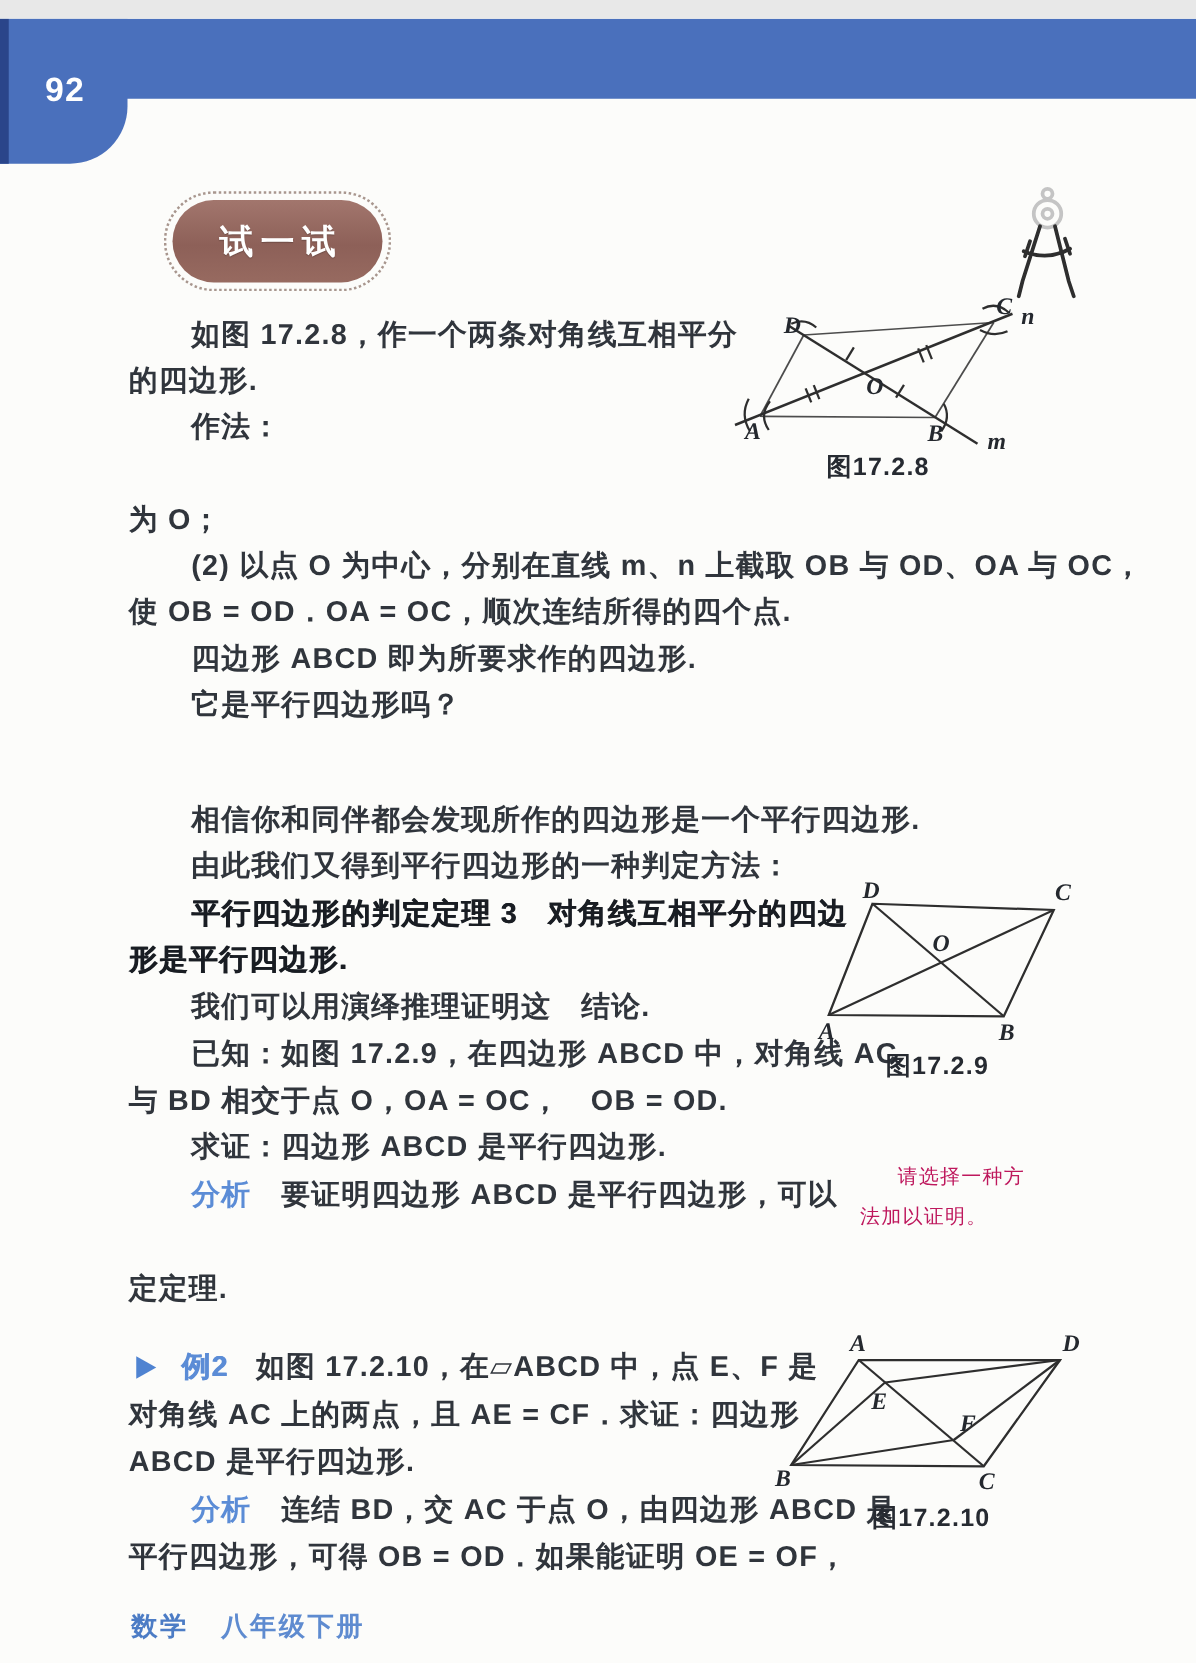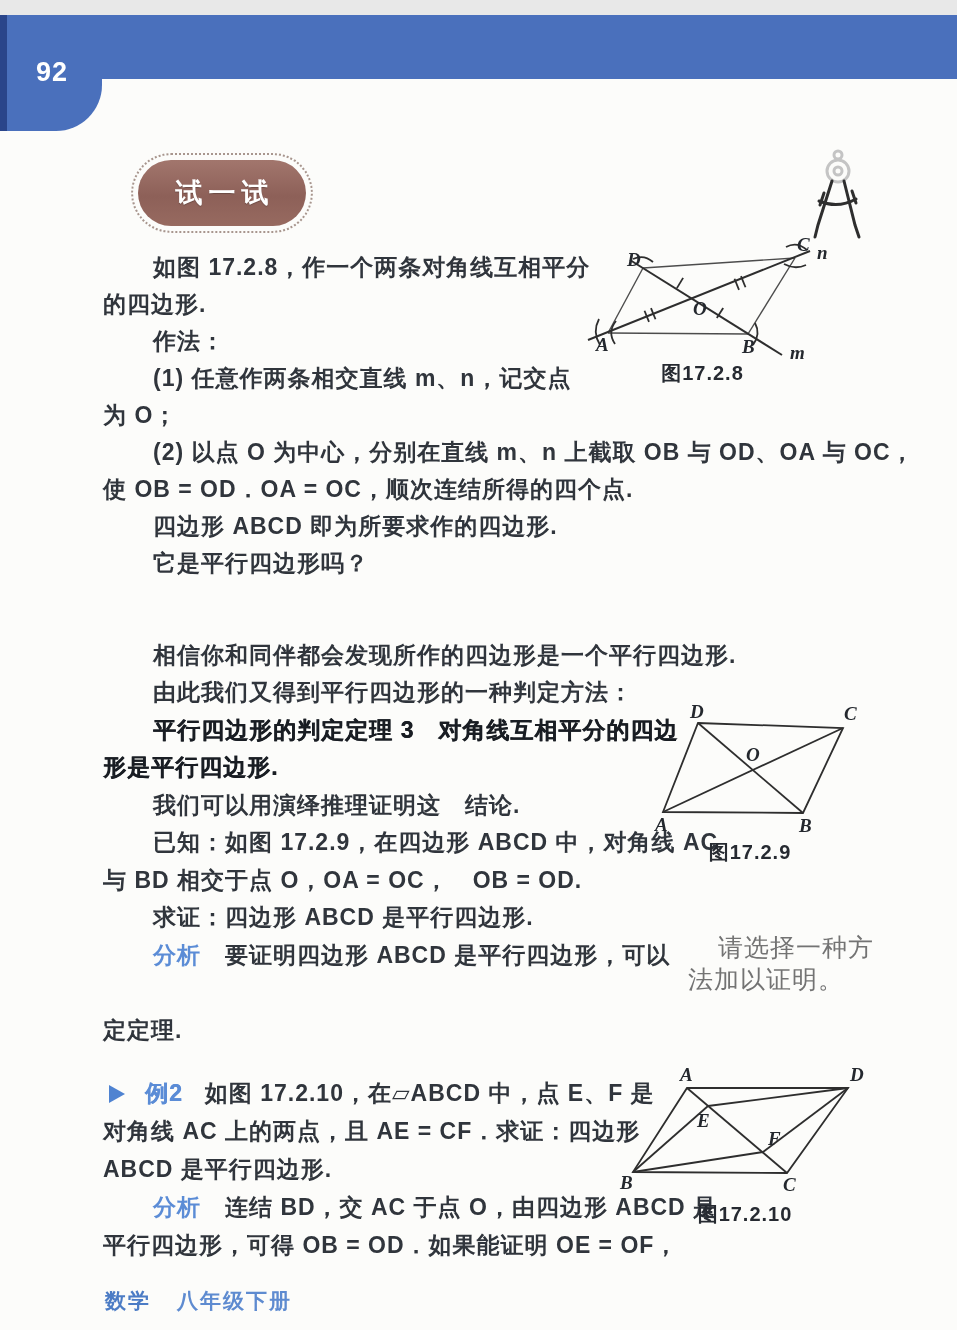--- a/index.html
+++ b/index.html
@@ -43,21 +43,21 @@
   .tri-gap{margin-left:20px;}
   .txt-gap{margin-left:22px;}
   
   .fig{position:absolute;}
   .fig-caption{
     position:absolute;text-align:center;font-size:20px;font-weight:bold;color:#262a31;letter-spacing:1px;
   }
   svg line,svg path,svg polygon,svg polyline{stroke:#2e2e2e;fill:none;}
   text.pt{font-family:"Liberation Serif","DejaVu Serif",serif;font-style:italic;font-weight:bold;font-size:19px;fill:#24282e;stroke:none;}
   
-  .note-line{position:absolute;font-size:25px;color:#737373;letter-spacing:1px;white-space:nowrap;}
+  .note-line{position:absolute;font-size:16px;color:#be185d;letter-spacing:1px;white-space:nowrap;}
   
   .footer{position:absolute;left:105px;top:1272px;font-size:21px;font-weight:bold;white-space:nowrap;}
   .footer .subject{color:#4c7cc5;letter-spacing:2px;}
   .footer .grade{color:#5e8bd0;margin-left:26px;letter-spacing:2px;}
 </style>
 </head>
 <body>
 
 <div class="page">
 
@@ -81,21 +81,20 @@
       <path d="M46,36 L57,80 L61,92"></path>
       <path d="M21,56 Q40,64 58,54"></path>
       <path d="M26,48 L22,60"></path>
       <path d="M54,46 L58,58"></path>
     </g>
   </svg>
 
   <div class="line ind" style="top:237px">如图 17.2.8，作一个两条对角线互相平分</div>
   <div class="line" style="top:274px">的四边形.</div>
   <div class="line ind" style="top:311px">作法：</div>
-  <div class="line ind" style="top:348px">(1) 任意作两条相交直线 m、n，记交点</div>
   <div class="line" style="top:385px">为 O；</div>
   <div class="line ind" style="top:422px">(2) 以点 O 为中心，分别在直线 m、n 上截取 OB 与 OD、OA 与 OC，</div>
   <div class="line" style="top:459px">使 OB = OD．OA = OC，顺次连结所得的四个点.</div>
   <div class="line ind" style="top:496px">四边形 ABCD 即为所要求作的四边形.</div>
   <div class="line ind" style="top:533px">它是平行四边形吗？</div>
 
   <svg class="fig" style="left:585px;top:218px" width="300" height="128" viewBox="0 0 300 128">
     <g stroke-width="2">
       <line x1="3" y1="107" x2="225" y2="18"></line>
       <line x1="45" y1="27" x2="197" y2="122"></line>

